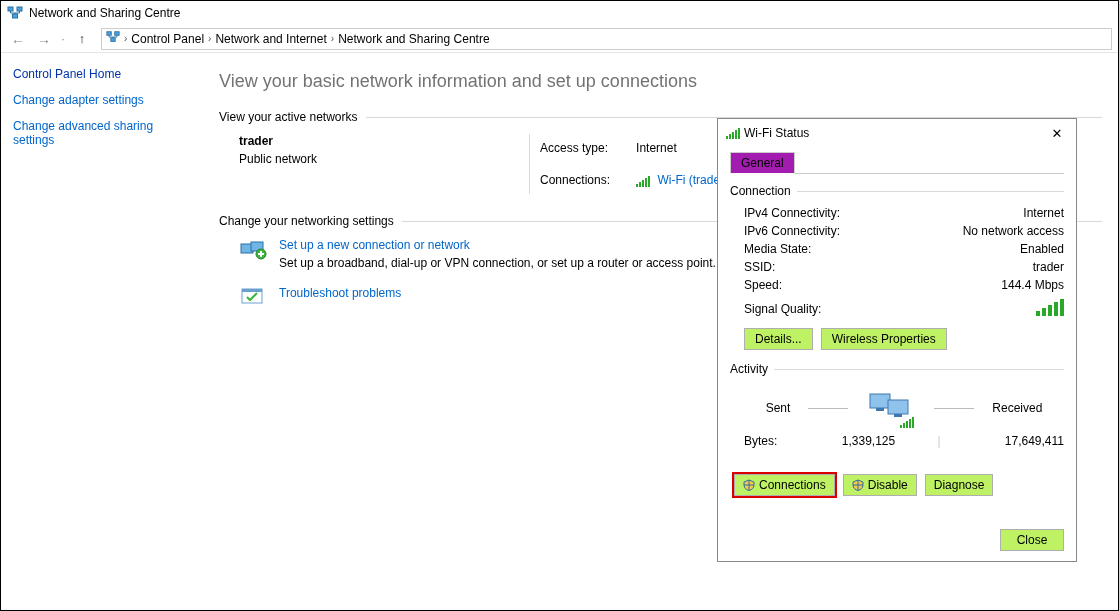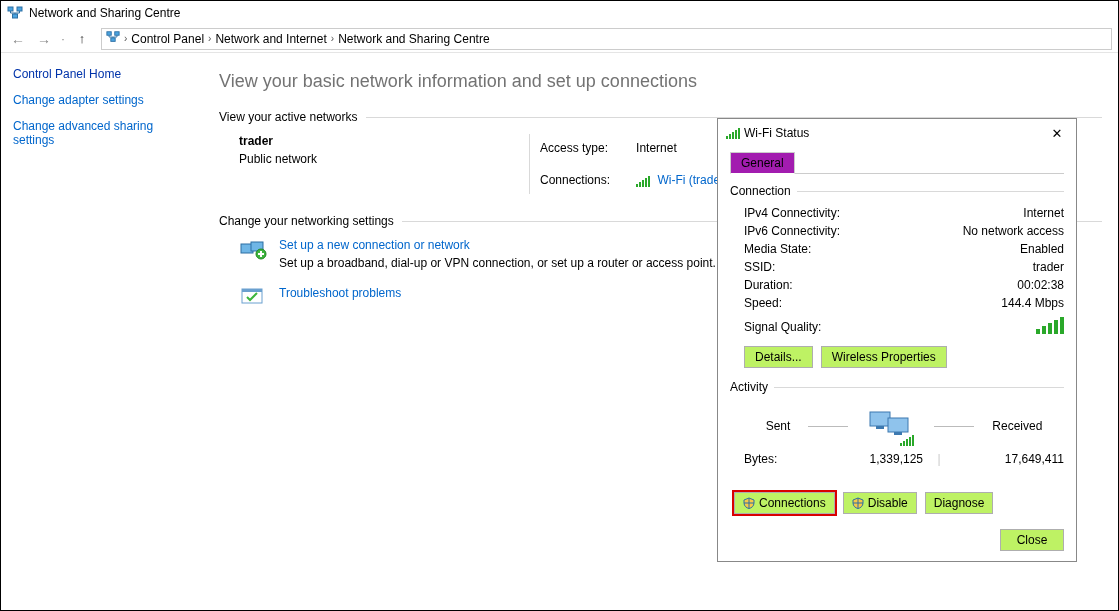--- a/index.html
+++ b/index.html
@@ -211,21 +211,21 @@
     position: relative;
     width: 50px; height: 36px;
     display: flex; align-items: center; justify-content: center;
   }
   .bytesrow {
     display: grid;
     grid-template-columns: 70px 1fr 32px 1fr;
     align-items: center;
     padding: 4px 0 2px 14px;
   }
-  .bytesrow .sent { text-align: right; }
+  .bytesrow .sent { text-align: center; }
   .bytesrow .recv { text-align: right; }
   .bytesrow .mid { text-align: center; color: #ccc; }
   .bottom-btns {
     display: flex; gap: 8px; padding: 24px 0 0 4px;
   }
   .bottom-btns button.win { display: inline-flex; align-items: center; gap: 4px; padding: 2px 8px; }
   .shield {
     width: 12px; height: 12px; display: inline-block;
   }
   .highlight-red {
@@ -382,24 +382,20 @@
         <span class="k">IPv6 Connectivity:</span>
         <span class="v">No network access</span>
       </div>
     <div class="kv">
         <span class="k">Media State:</span>
         <span class="v">Enabled</span>
       </div>
     <div class="kv">
         <span class="k">SSID:</span>
         <span class="v">trader</span>
-      </div>
-    <div class="kv">
-        <span class="k">Duration:</span>
-        <span class="v">00:02:38</span>
       </div>
     <div class="kv">
         <span class="k">Speed:</span>
         <span class="v">144.4 Mbps</span>
       </div>
     <div class="sigrow">
       <span class="k">Signal Quality:</span>
       <span class="sigbars-lg">
           <span></span>
           <span></span>

